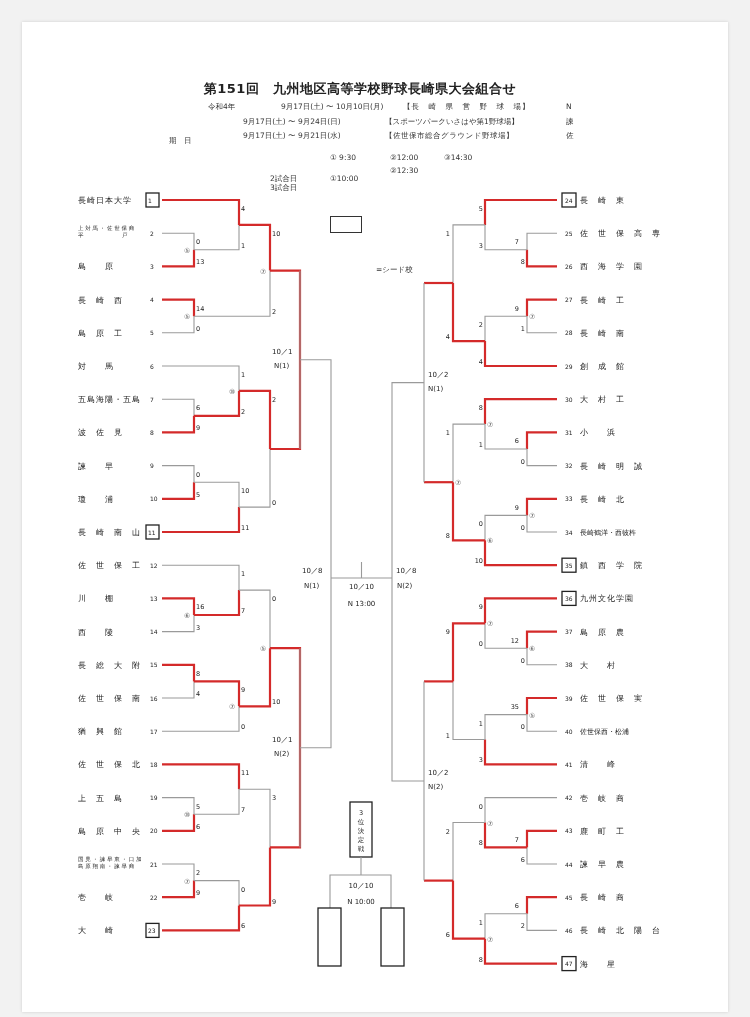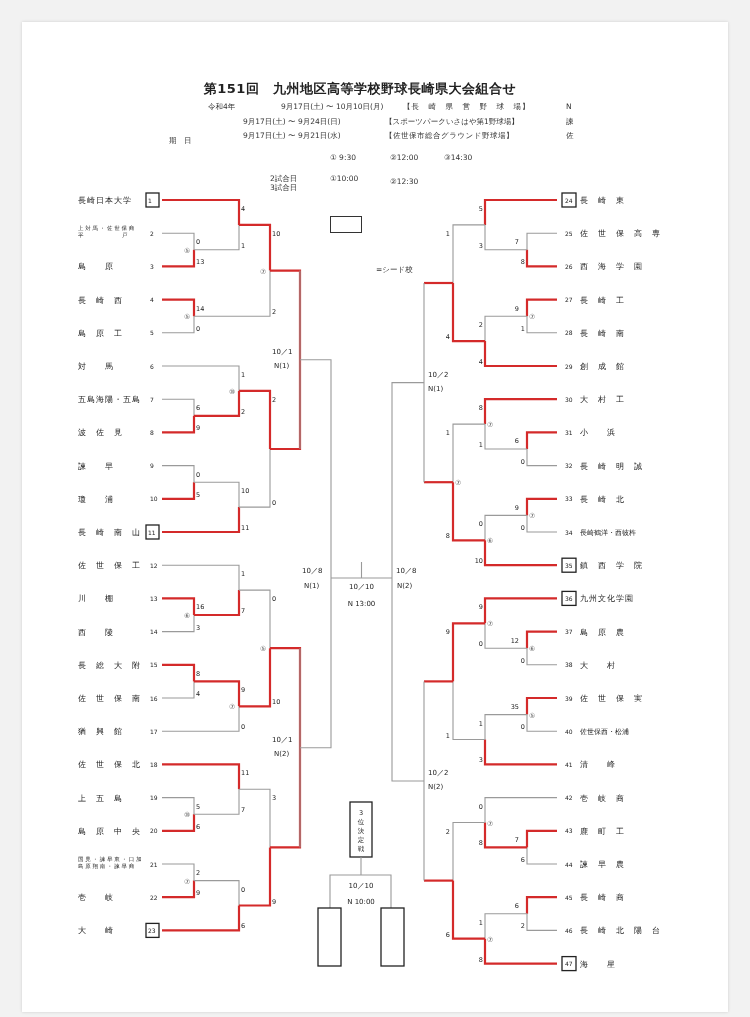--- a/index.html
+++ b/index.html
@@ -30,21 +30,21 @@
 <div class="hdr" style="left:243px;top:131px;">9月17日(土) 〜 9月21日(水)</div>
 <div class="hdr" style="left:385px;top:131px;letter-spacing:0.5px;">【佐世保市総合グラウンド野球場】</div>
 <div class="hdr" style="left:566px;top:131px;">佐</div>
 
 <div class="hdr" style="left:270px;top:153px;margin-top:30px;">3試合日</div>
 <div class="hdr" style="left:330px;top:153px;">① 9:30</div>
 <div class="hdr" style="left:390px;top:153px;text-align:right;">②12:00</div>
 <div class="hdr" style="left:444px;top:153px;">③14:30</div>
 <div class="hdr" style="left:270px;top:174px;">2試合日</div>
 <div class="hdr" style="left:330px;top:174px;">①10:00</div>
-<div class="hdr" style="left:390px;top:177px;">②12:30</div>
+<div class="hdr" style="left:390px;top:166px;">②12:30</div>
 
 <div style="position:absolute;left:330px;top:216px;width:30px;height:15px;border:1.5px solid #333;"></div>
 <div class="hdr" style="left:376px;top:220px;margin-top:45px;">=シード校</div>
 
 <svg id="bracket" width="750" height="1017">
     <text x="78" y="203" font-size="8" fill="#222222" letter-spacing="1">長崎日本大学</text>
     <rect x="146" y="193" width="13" height="14" fill="none" stroke="#222" stroke-width="1.3"></rect>
     <text x="148" y="202.5" font-size="6" fill="#222222">1</text>
     <text x="78" y="230.2" font-size="5.5" fill="#222222">上 対 馬 ・ 佐 世 保 商</text>
     <text x="78" y="237.2" font-size="5.5" fill="#222222">平　　　　　　　戸</text>

